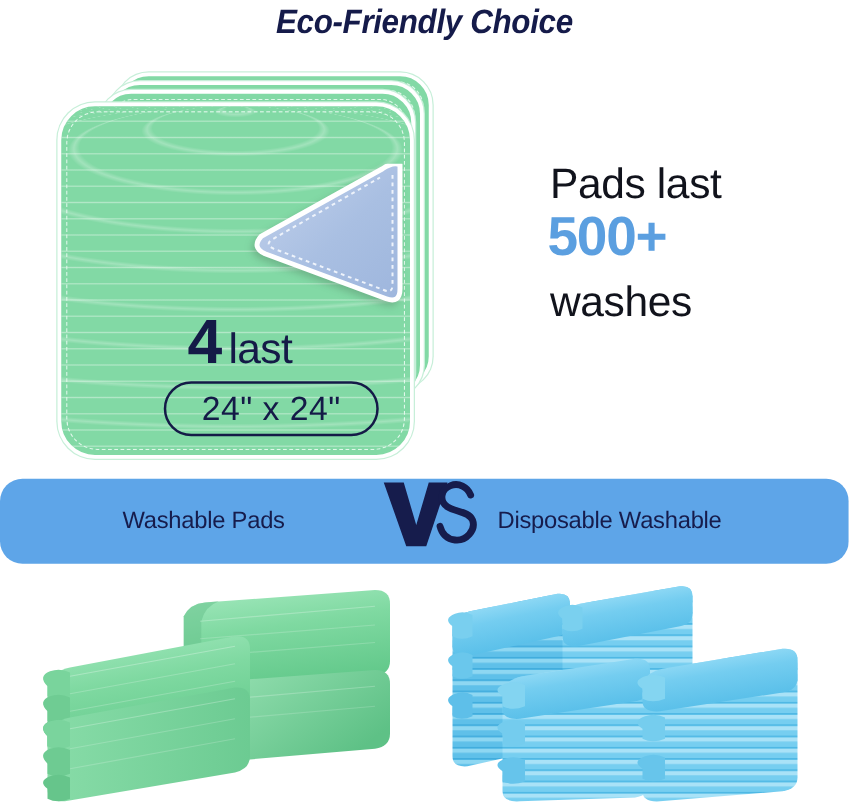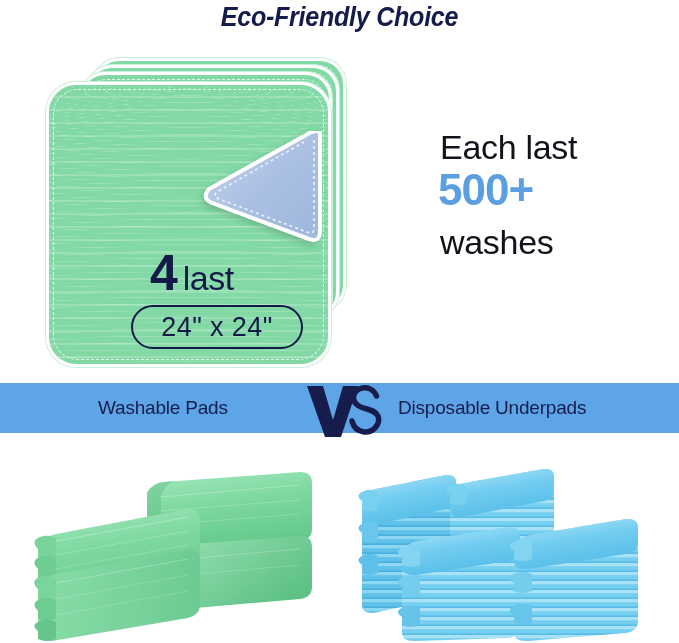--- a/index.html
+++ b/index.html
@@ -186,24 +186,25 @@
     letter-spacing: -0.3px;
     margin-top: 14px;
   }
 
   
   .vs-bar {
     position: absolute;
     left: 0;
     top: 383px;
     width: 679px;
-    height: 50px;
+    height: 68px;
     background: #5ea5e8;
     display: flex;
     align-items: center;
+    border-radius: 18px;
   }
   .vs-label {
     color: #161c4c;
     font-size: 19px;
     font-weight: 400;
     letter-spacing: -0.2px;
     position: absolute;
     white-space: nowrap;
   }
   .vs-label.left  { left: 98px;  }
@@ -265,39 +266,39 @@
 
   <div class="pack-line">
     <span class="pack-num">4</span>
     <span class="pack-word">last</span>
   </div>
 
   <div class="size-pill">24" x 24"</div>
 </div>
 
 <div class="claim">
-  <div class="claim-top">Each last</div>
+  <div class="claim-top">Pads last</div>
   <div class="claim-big">500+</div>
   <div class="claim-bottom">washes</div>
 </div>
 
 <div class="vs-bar">
   <span class="vs-label left">Washable Pads</span>
 
   <span class="vs-mark">
     <svg width="80" height="62" viewBox="0 0 80 62">
 
       <path d="M 2 7 L 18 7 L 28 41 L 38 7 L 53 7 L 36 58 L 20 58 Z" fill="#161c4c"></path>
 
       <path d="M 71.5 17 C 69 10.5 62 7 55.5 9.5 C 47.5 12.5 46 22 53 26.5
                C 59 30.5 70 30 73 37 C 76 45 68 54 59 53 C 52.5 52.2 48.5 48 47 42" fill="none" stroke="#161c4c" stroke-width="5.5" stroke-linecap="round" stroke-linejoin="round"></path>
     </svg>
   </span>
 
-  <span class="vs-label right">Disposable Underpads</span>
+  <span class="vs-label right">Disposable Washable</span>
 </div>
 
 <div class="bottom-left">
   <svg width="340" height="206" viewBox="0 0 340 206">
     <defs>
       <linearGradient id="gTopA" x1="0" y1="0" x2="0.3" y2="1">
         <stop offset="0%" stop-color="#a4e9bf"></stop>
         <stop offset="45%" stop-color="#7fd9a1"></stop>
         <stop offset="100%" stop-color="#63c98b"></stop>
       </linearGradient>

